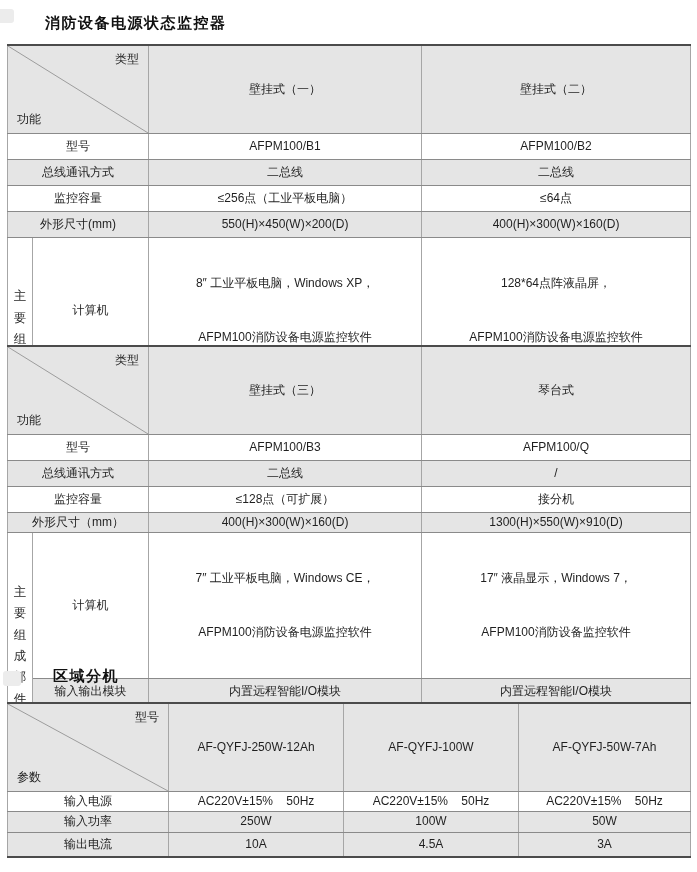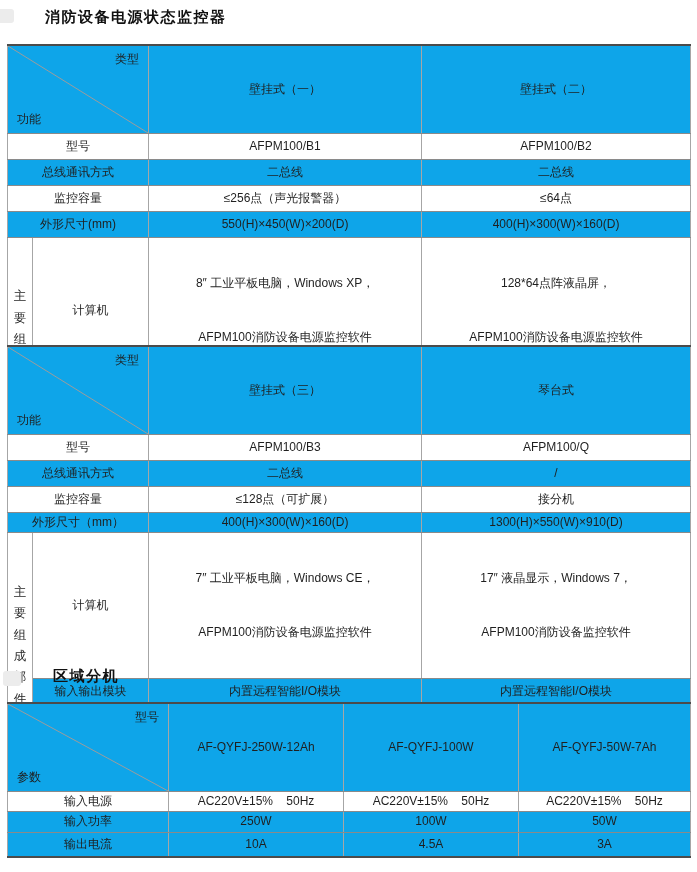--- a/index.html
+++ b/index.html
@@ -5,42 +5,42 @@
   html,body{margin:0;padding:0;}
   body{
     width:697px;height:872px;position:relative;background:#ffffff;
     font-family:"Liberation Sans","DejaVu Sans",sans-serif;color:#1f1f1f;
     overflow:hidden;
   }
   .section-title{
     position:absolute;left:45px;font-size:15px;font-weight:bold;
     letter-spacing:1.5px;color:#111;
   }
-  #title-1{top:8px;}
+  #title-1{top:14px;}
   #title-2{top:667px;padding-left:8px;}
   .bullet{position:absolute;background:#ececec;border-radius:3px;}
   #bullet-1{left:-4px;top:9px;width:18px;height:14px;}
   #bullet-2{left:3px;top:671px;width:18px;height:15px;}
 
   table.spec{
     position:absolute;left:7px;width:683px;
     border-collapse:collapse;table-layout:fixed;
     border-top:2px solid #4b4b4b;border-bottom:2px solid #4b4b4b;
     border-left:1px solid #b5b5b5;border-right:1px solid #a8a8a8;
   }
   #table-1{top:44px;}
   #table-2{top:345px;}
   #table-3{top:702px;}
   td{
     border-left:1px solid #a6a6a6;border-right:1px solid #a6a6a6;
     border-top:1px solid #8a8a8a;border-bottom:1px solid #8a8a8a;
     font-size:12px;text-align:center;vertical-align:middle;
     padding:1px 4px;white-space:pre-wrap;line-height:1.45;
   }
-  tr.gray td{background:#0ea5e9;}
+  tr.gray td{background:#e5e5e5;}
   tr.white td{background:#ffffff;}
   .diag{position:relative;padding:0;}
   .diag svg{position:absolute;left:0;top:0;width:100%;height:100%;display:block;}
   .diag line{stroke:#9c9c9c;stroke-width:1;vector-effect:non-scaling-stroke;}
   .diag-top{position:absolute;top:5px;right:9px;font-size:12px;}
   .diag-bottom{position:absolute;bottom:5px;left:9px;font-size:12px;}
   .vcell{padding:0;}
   .vlabel{
     height:128px;display:flex;flex-direction:column;justify-content:space-around;
     align-items:center;font-size:12.5px;line-height:1;
@@ -77,21 +77,21 @@
     <td>AFPM100/B1</td>
     <td>AFPM100/B2</td>
   </tr>
   <tr class="gray" style="height:26px;">
     <td colspan="2">总线通讯方式</td>
     <td>二总线</td>
     <td>二总线</td>
   </tr>
   <tr class="white" style="height:26px;">
     <td colspan="2">监控容量</td>
-    <td>≤256点（声光报警器）</td>
+    <td>≤256点（工业平板电脑）</td>
     <td>≤64点</td>
   </tr>
   <tr class="gray" style="height:26px;">
     <td colspan="2">外形尺寸(mm)</td>
     <td>550(H)×450(W)×200(D)</td>
     <td>400(H)×300(W)×160(D)</td>
   </tr>
   <tr class="white" style="height:52px;">
     <td class="vcell" rowspan="4">
       <div class="vlabel"><div>主</div><div>要</div><div>组</div><div>成</div><div>部</div><div>件</div></div>

